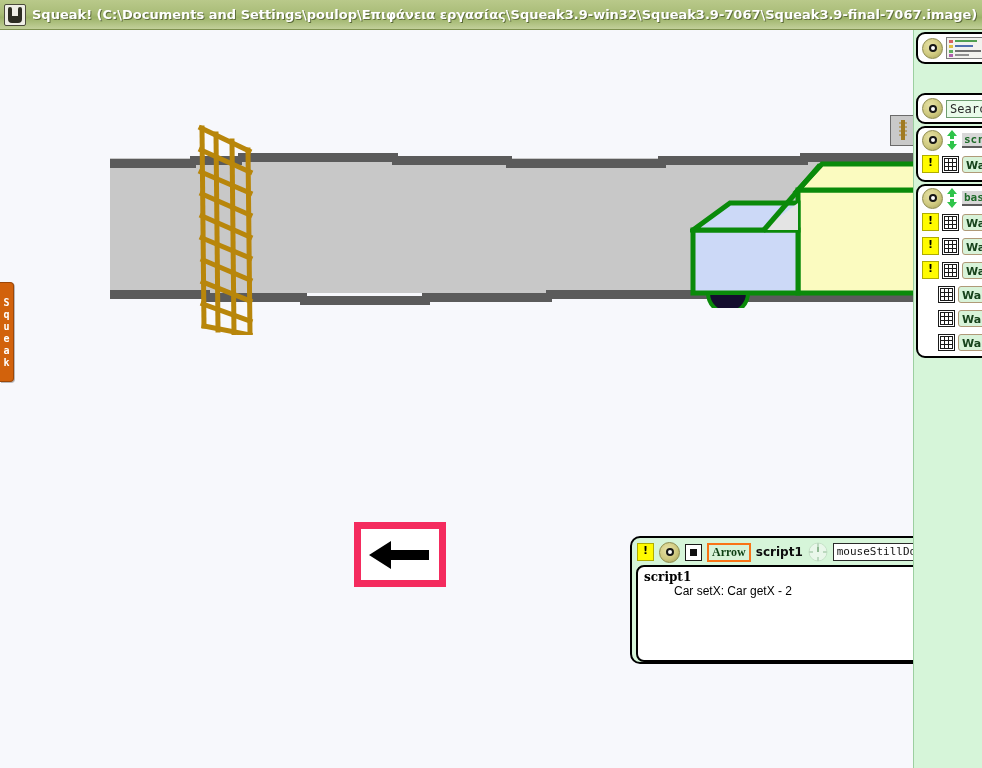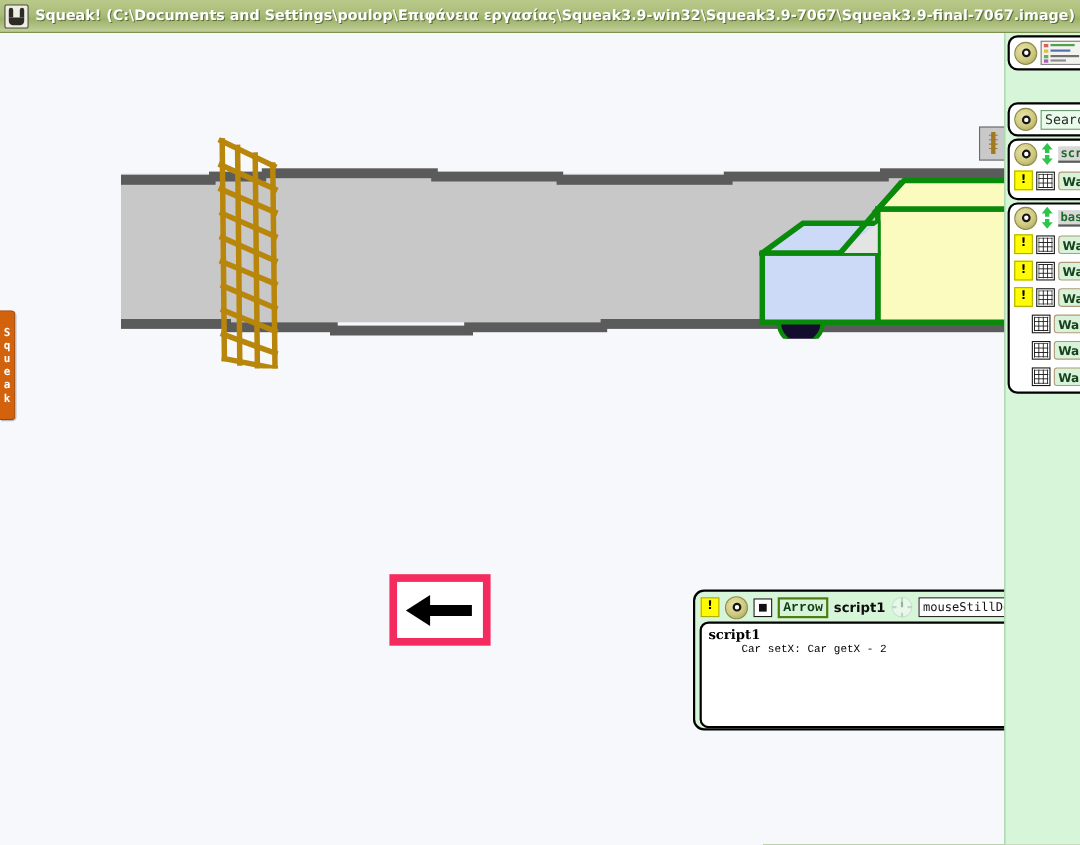--- a/index.html
+++ b/index.html
@@ -310,26 +310,26 @@
     overflow: hidden;
   }
   #script-header {
     display: flex; align-items: center;
     height: 26px;
     padding: 2px 4px 0 5px;
     gap: 5px;
     box-sizing: border-box;
   }
   .actor-badge {
-    font-family: Liberation Mono, monospace;
+    font-family: Liberation Serif, serif;
     font-size: 12px;
     font-weight: bold;
     color: #0d3f12;
     background: #d8f3d9;
-    border: 2px solid #4d7c0f;
+    border: 2px solid #f97316;
     padding: 0 3px;
     line-height: 15px;
     white-space: nowrap;
     flex: none;
   }
   .script-name {
     font-family: "DejaVu Sans", sans-serif;
     font-size: 12px;
     font-weight: bold;
     color: #0d0d0d;
@@ -373,22 +373,22 @@
     padding: 3px 6px;
   }
   #script-title {
     font-family: "DejaVu Serif", serif;
     font-size: 12px;
     font-weight: bold;
     color: #000000;
     line-height: 14px;
   }
   #script-code {
-    font-family: Liberation Mono, monospace;
-    font-size: 10px;
+    font-family: Liberation Sans, sans-serif;
+    font-size: 12px;
     color: #000000;
     line-height: 15px;
     padding-left: 30px;
     white-space: pre;
   }
   #script-scroll {
     position: absolute;
     right: 2px; top: 2px;
     width: 13px; height: 89px;
     background: #eaf8ea;

